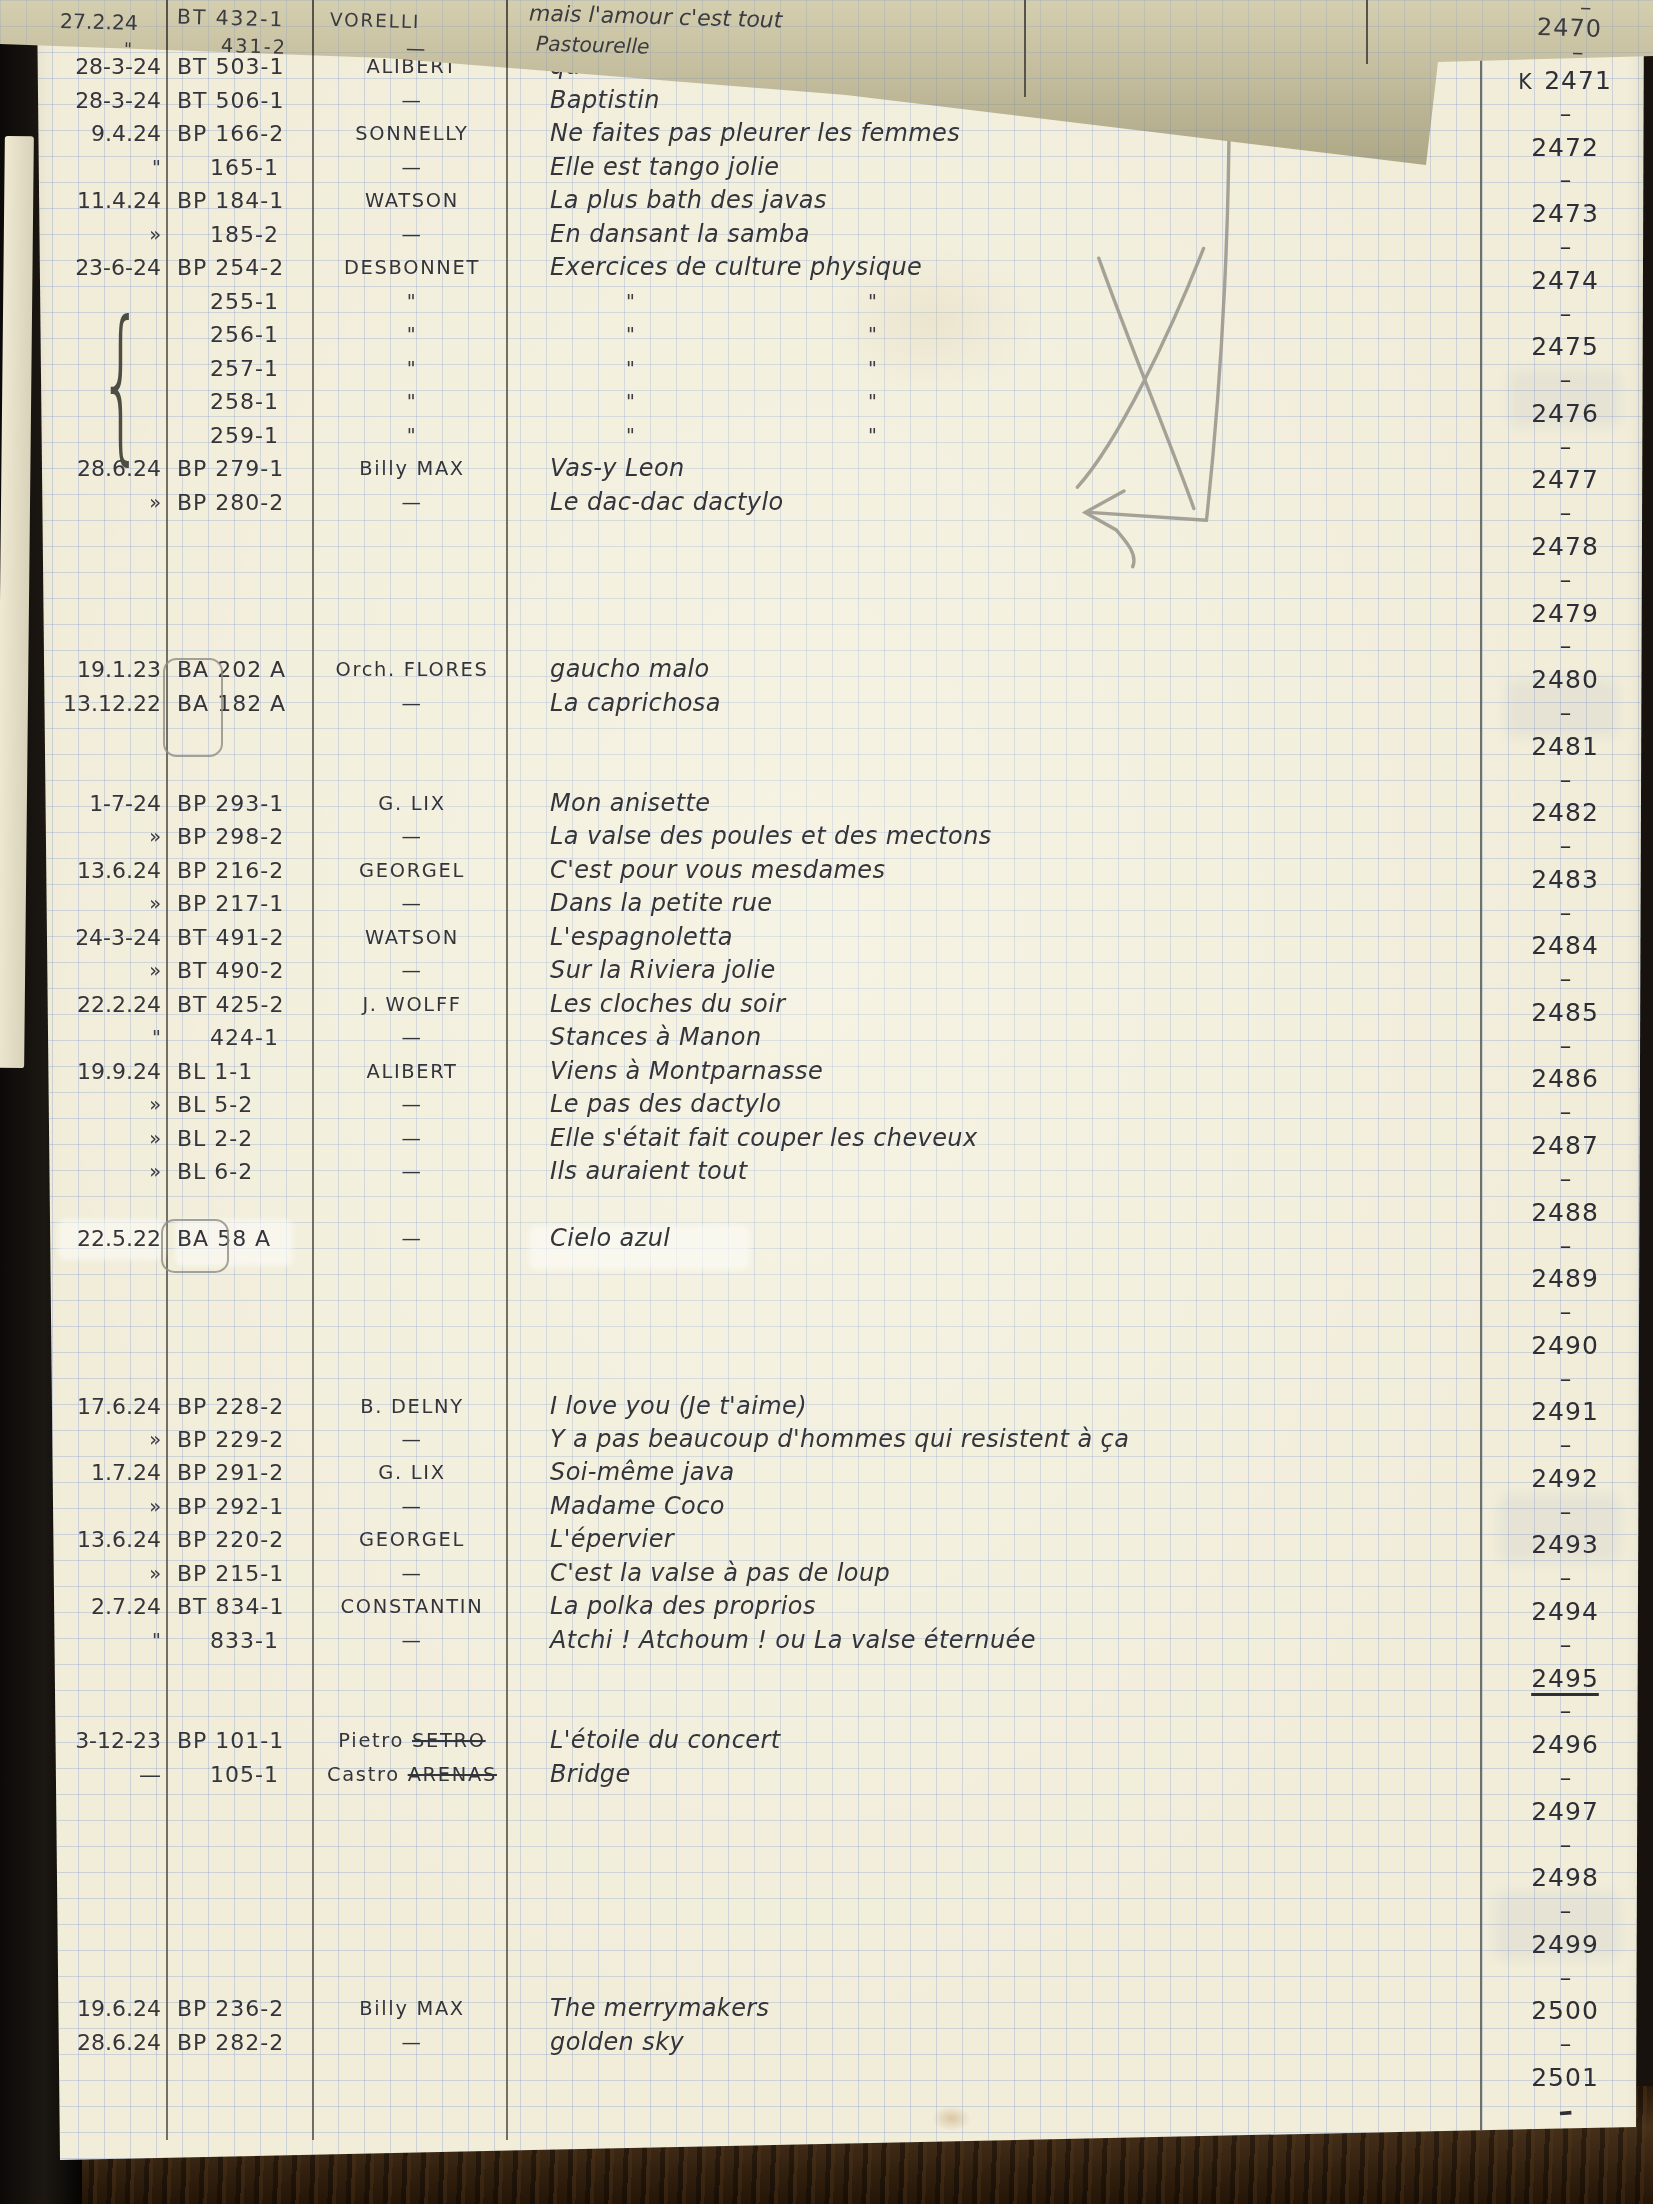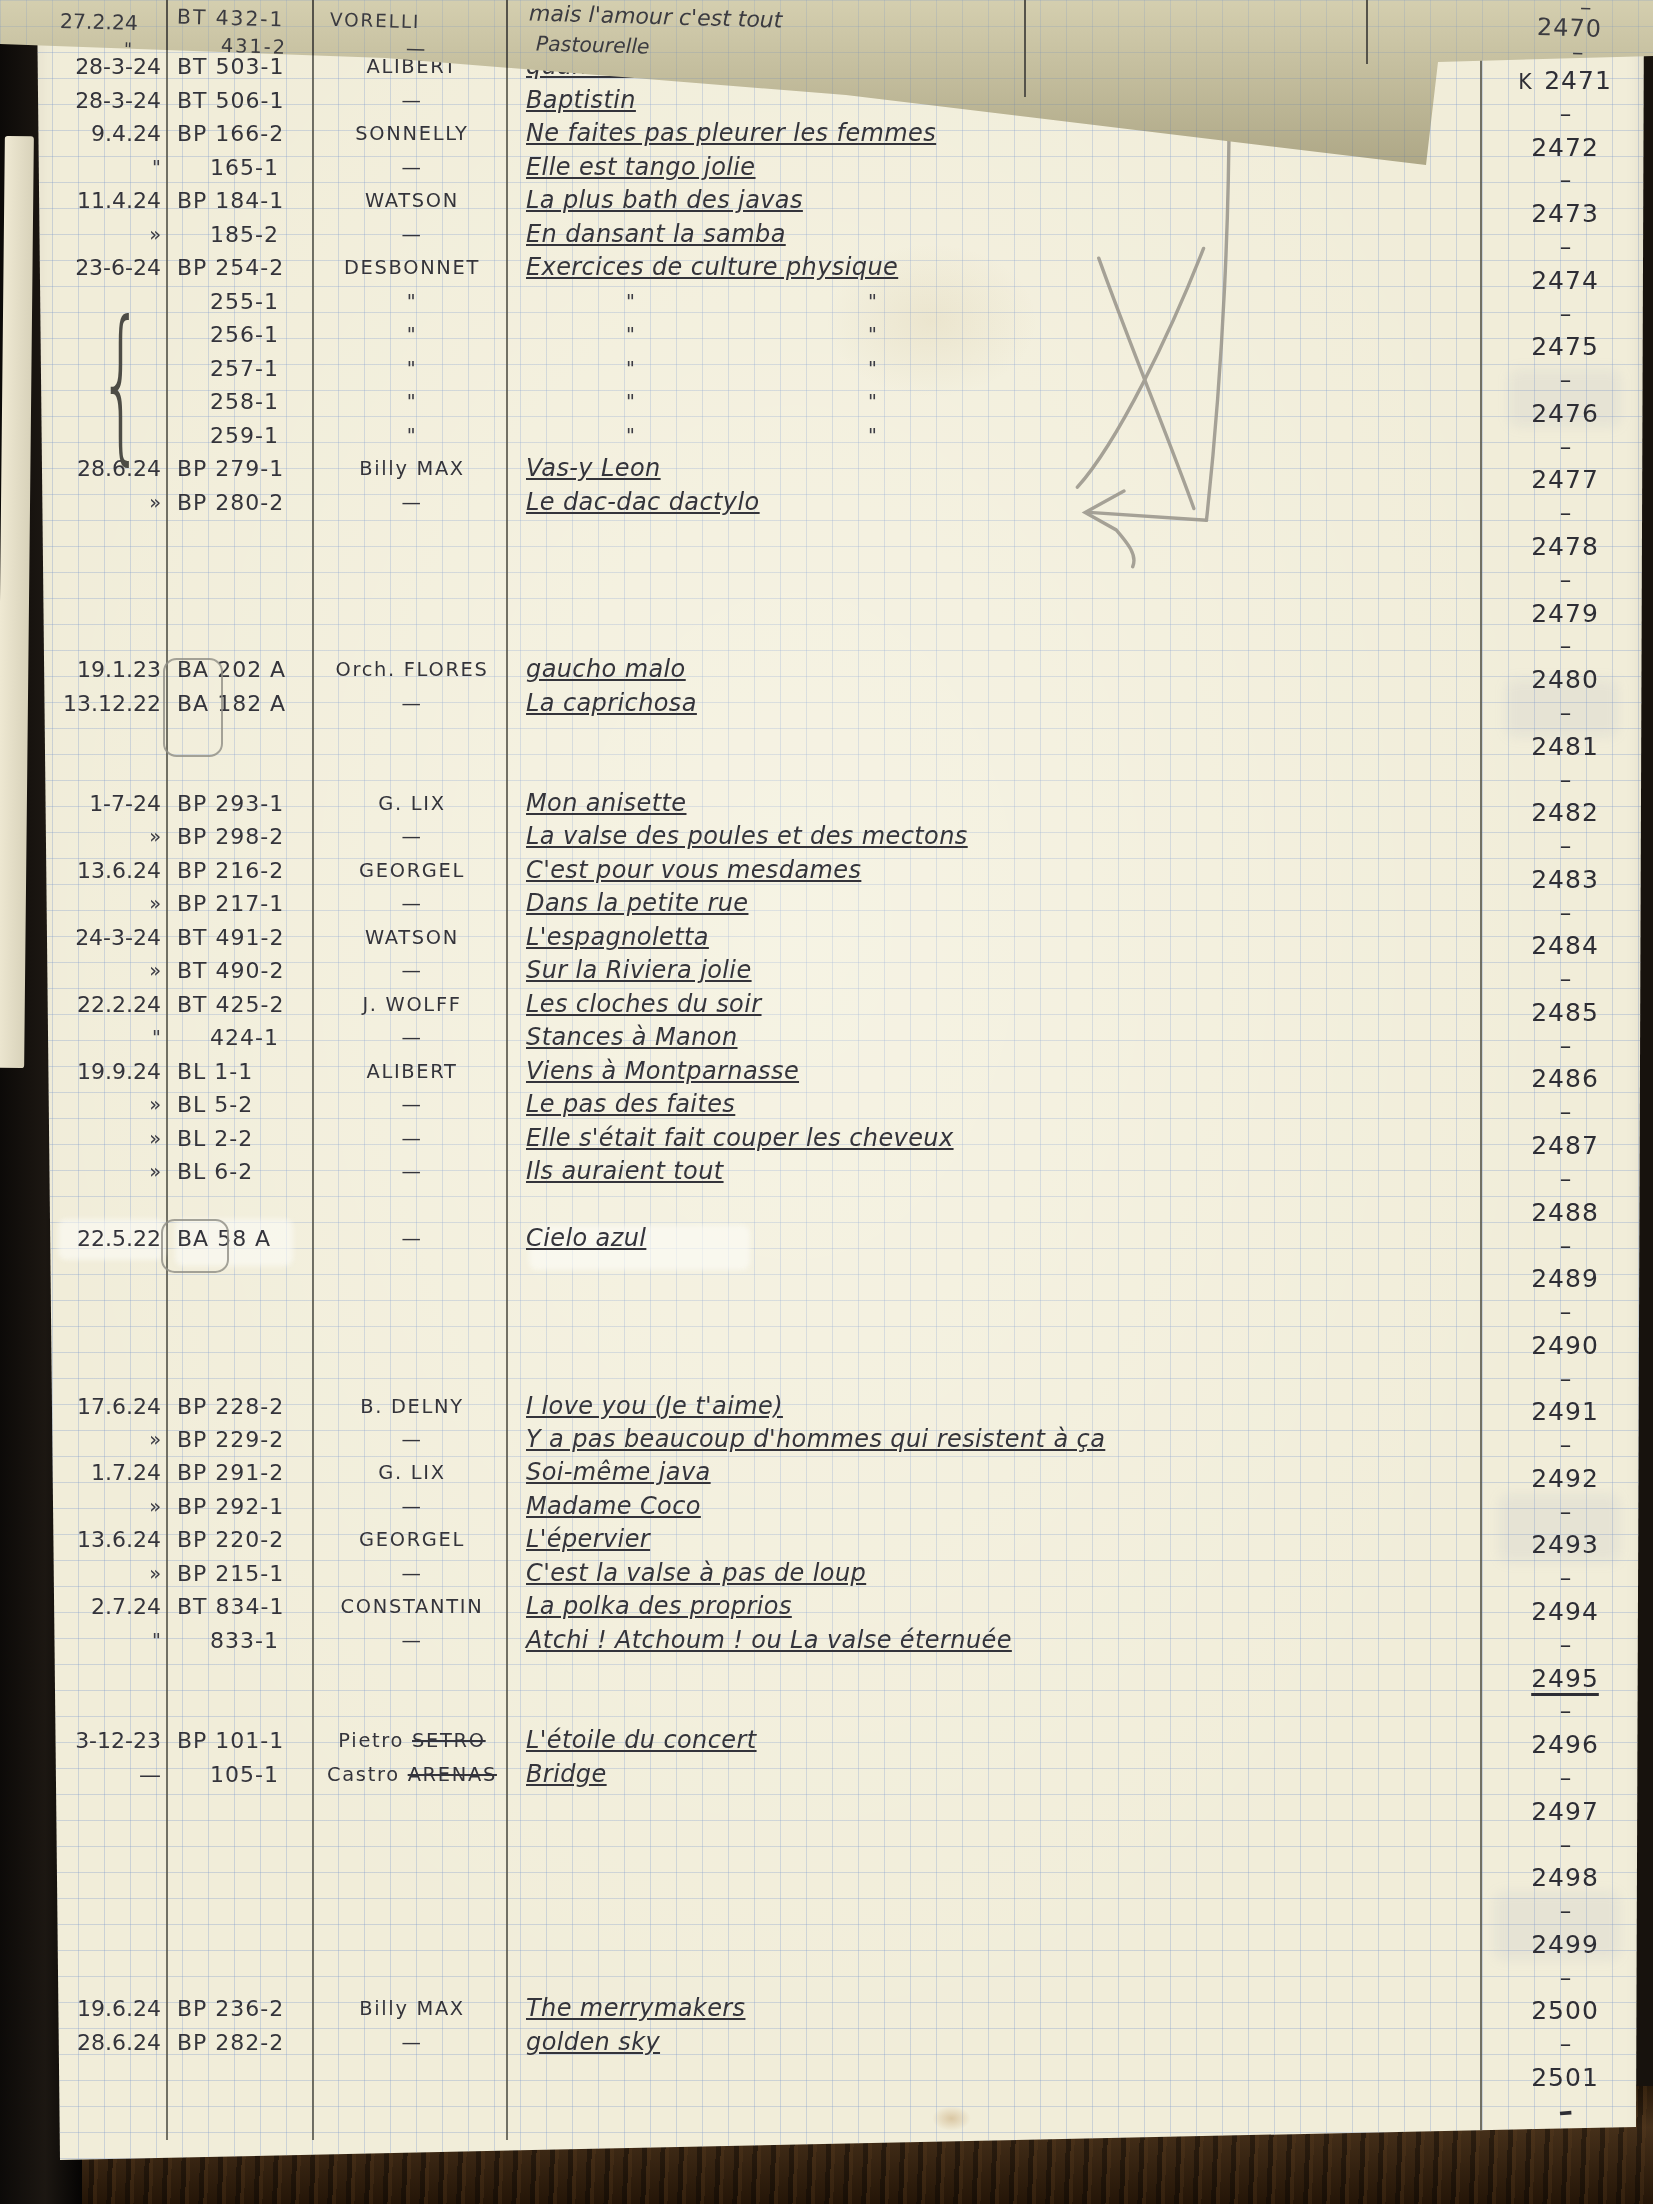--- a/index.html
+++ b/index.html
@@ -47,21 +47,21 @@
   
   #rows,.overlay{position:absolute;left:0;top:0;width:1654px;height:2205px;}
   .row{position:absolute;left:0;width:1654px;height:33px;}
   .cell{position:absolute;color:#34343b;white-space:nowrap;line-height:31px;}
   .c-date{left:35px;width:126px;text-align:right;font-size:22px;}
   .c-date.mark{font-size:19.4px;color:#3c3c44;}
   .c-cat{left:177px;font-size:22px;letter-spacing:1px;}
   .c-cat.indent{left:210px;}
   .c-artist{left:318px;width:188px;text-align:center;font-size:19.4px;letter-spacing:1.7px;}
   .c-artist .strike{text-decoration:line-through;text-decoration-thickness:1.9px;}
-  .c-title{left:526px;font-size:24px;font-style:italic;letter-spacing:0.4px;text-decoration:underline;}
+  .c-title{left:550px;font-size:24px;font-style:italic;letter-spacing:0.4px;}
   .ditto{font-size:19.4px;color:#3c3c44;}
   .t-ditto1{left:626px;}
   .t-ditto2{left:868px;}
   .cell.t-ditto1,.cell.t-ditto2{font-size:19.4px;}
   
   .num{position:absolute;left:1492px;width:146px;text-align:center;font-size:25px;color:#2e2e35;letter-spacing:1px;line-height:29px;}
   .num .prefix{font-size:20.4px;margin-right:11.6px;}
   .num.ul{text-decoration:underline;text-decoration-thickness:2.9px;text-underline-offset:5.8px;}
   .numdash{position:absolute;left:1514px;width:103px;text-align:center;font-size:23px;color:#2e2e35;line-height:23px;}
   .numdash.final{font-size:29px;font-weight:bold;transform:rotate(-4deg);}
@@ -248,21 +248,21 @@
     <div class="row" style="top: 1056px;">
       <span class="cell c-date">19.9.24</span>
       <span class="cell c-cat">BL 1-1</span>
       <span class="cell c-artist">ALIBERT</span>
       <span class="cell c-title">Viens à Montparnasse</span>
     </div>
     <div class="row" style="top: 1089px;">
       <span class="cell c-date mark">»</span>
       <span class="cell c-cat">BL 5-2</span>
       <span class="cell c-artist">—</span>
-      <span class="cell c-title">Le pas des faites</span>
+      <span class="cell c-title">Le pas des dactylo</span>
     </div>
     <div class="row" style="top: 1123px;">
       <span class="cell c-date mark">»</span>
       <span class="cell c-cat">BL 2-2</span>
       <span class="cell c-artist">—</span>
       <span class="cell c-title">Elle s'était fait couper les cheveux</span>
     </div>
     <div class="row" style="top: 1156px;">
       <span class="cell c-date mark">»</span>
       <span class="cell c-cat">BL 6-2</span>

